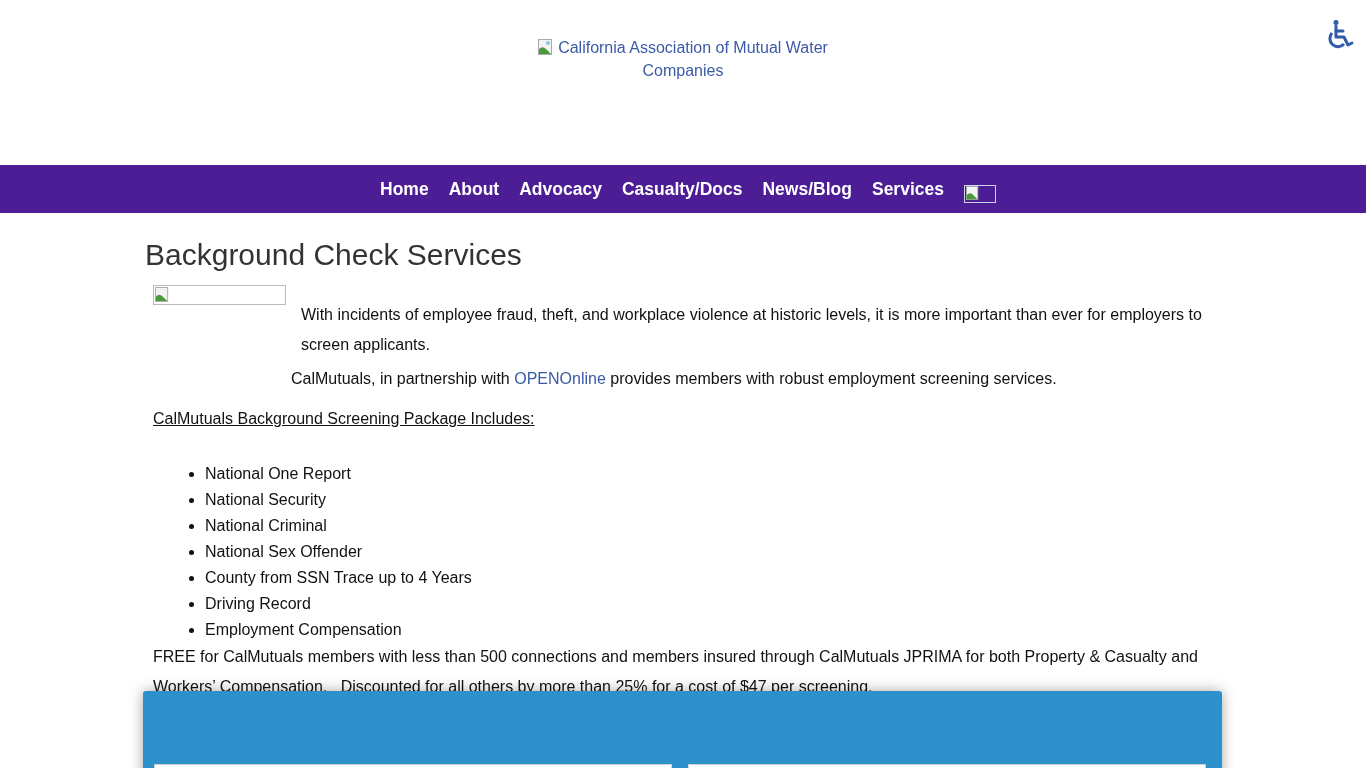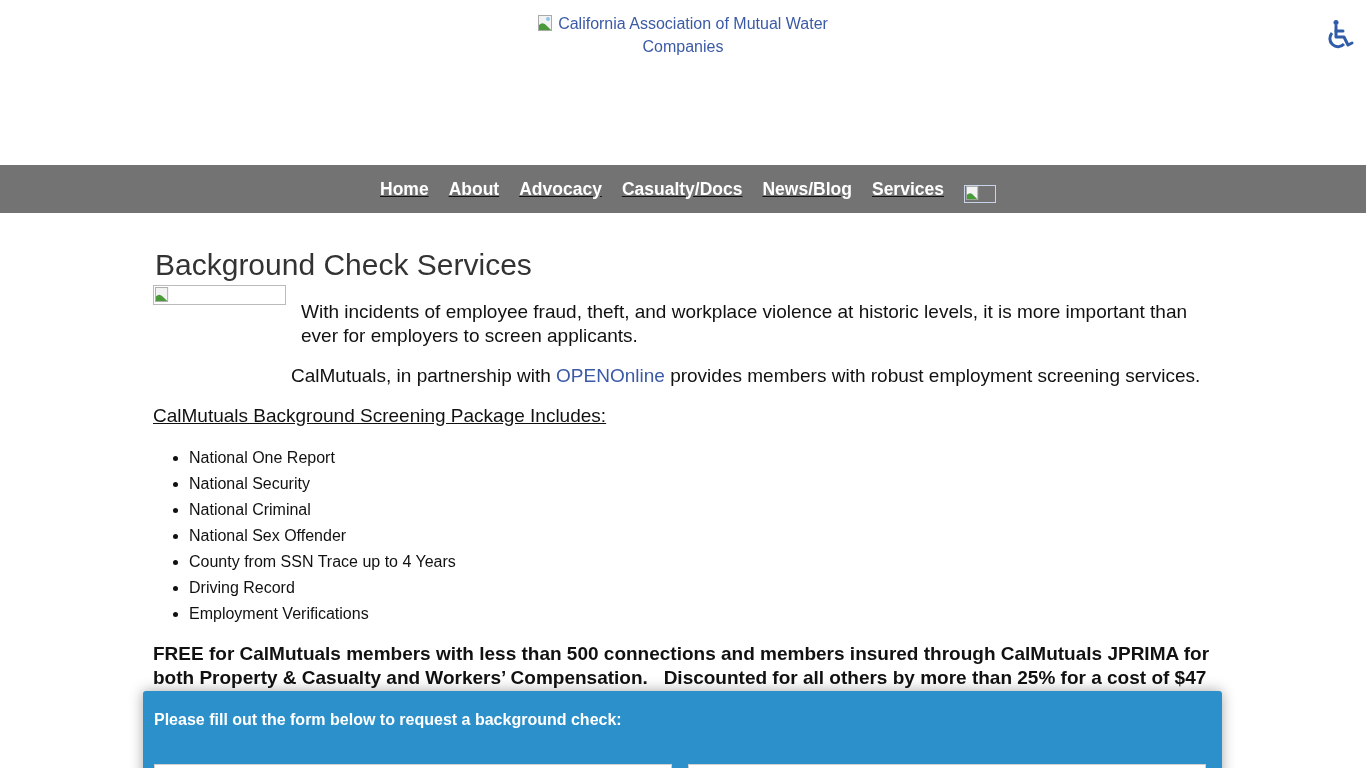--- a/index.html
+++ b/index.html
@@ -1,31 +1,31 @@
 <!DOCTYPE html>
 <html><head>
 <meta charset="utf-8">
 <style>
   html,body{margin:0;padding:0;}
   body{width:1366px;height:768px;overflow:hidden;background:#fff;font-family:"Liberation Sans",sans-serif;color:#111;position:relative;}
-  a{color:#3b5aa6;text-decoration:none;}
+  a{color:#3b5aa6;text-decoration:none;margin-top:24px;}
   .header{height:165px;position:relative;}
   .logo{position:absolute;left:530px;top:12px;width:306px;text-align:center;font-size:16px;line-height:23px;color:#3b5aa6;}
   .broken{display:inline-block;width:16px;height:16px;vertical-align:-2px;margin-right:4px;position:relative;}
   .broken svg{width:16px;height:16px;}
   .a11y{position:absolute;left:1322px;top:18px;width:36px;height:36px;}
-  .nav{position:absolute;top:165px;left:0;width:1366px;height:48px;background:#737373;display:flex;justify-content:center;align-items:center;text-decoration:underline;}
+  .nav{position:absolute;top:165px;left:0;width:1366px;height:48px;background:#4c1d95;display:flex;justify-content:center;align-items:center;}
   .nav a{color:#fff;font-weight:bold;font-size:17.5px;margin:0 10px;}
   .nav .navimg{width:30px;height:16px;border:1px solid #c9d4ea;margin-left:10px;margin-top:10px;position:relative;}
   .nav .navimg svg{position:absolute;left:1px;top:0;width:14px;height:14px;}
-  h1{position:absolute;left:143px;top:236px;margin:12px;font-weight:normal;font-size:30px;color:#333;}
+  h1{position:absolute;left:143px;top:236px;margin:2px;font-weight:normal;font-size:30px;color:#333;}
   .imgbox{position:absolute;left:153px;top:285px;width:131px;height:18px;border:1px solid #bbb;}
   .imgbox svg{position:absolute;left:1px;top:1px;width:15px;height:15px;}
-  .p{position:absolute;font-size:19px;line-height:24px;color:#111;}
-  ul{position:absolute;left:153px;top:445px;margin:0;padding-left:36px;font-size:16px;line-height:26px;}
+  .p{position:absolute;font-size:16px;line-height:30px;color:#111;}
+  ul{position:absolute;left:153px;top:445px;margin:16px;padding-left:36px;font-size:16px;line-height:26px;}
   .formbox{position:absolute;left:143px;top:691px;width:1079px;height:90px;background:#2c91cb;border-radius:3px;box-shadow:0 0 14px rgba(0,0,0,.35);}
   .formbox .ftitle{position:absolute;left:11px;top:20px;color:#fff;font-weight:bold;font-size:16px;}
   .field{position:absolute;top:73px;height:20px;background:#fff;border:1px solid #d0d0d0;}
 </style>
 </head>
 <body>
 
 <div class="header">
   <a class="logo">
     <span class="broken">
@@ -78,22 +78,21 @@
 
 <div class="p" style="left:153px;top:404px;text-decoration:underline;">CalMutuals Background Screening Package Includes:</div>
 
 <ul>
   <li>National One Report</li>
   <li>National Security</li>
   <li>National Criminal</li>
   <li>National Sex Offender</li>
   <li>County from SSN Trace up to 4 Years</li>
   <li>Driving Record</li>
-  <li>Employment Verifications</li>
+  <li>Employment Compensation</li>
 </ul>
 
-<div class="p" style="left:153px;top:642px;width:1065px;white-space:pre-wrap;font-weight:bold;">FREE for CalMutuals members with less than 500 connections and members insured through CalMutuals JPRIMA for both Property &amp; Casualty and Workers’ Compensation.   Discounted for all others by more than 25% for a cost of $47 per screening.</div>
+<div class="p" style="left:153px;top:642px;width:1065px;white-space:pre-wrap;">FREE for CalMutuals members with less than 500 connections and members insured through CalMutuals JPRIMA for both Property &amp; Casualty and Workers’ Compensation.   Discounted for all others by more than 25% for a cost of $47 per screening.</div>
 
 <div class="formbox">
-  <div class="ftitle">Please fill out the form below to request a background check:</div>
   <div class="field" style="left:11px;width:516px;"></div>
   <div class="field" style="left:545px;width:516px;"></div>
 </div>
 
 </body></html>

